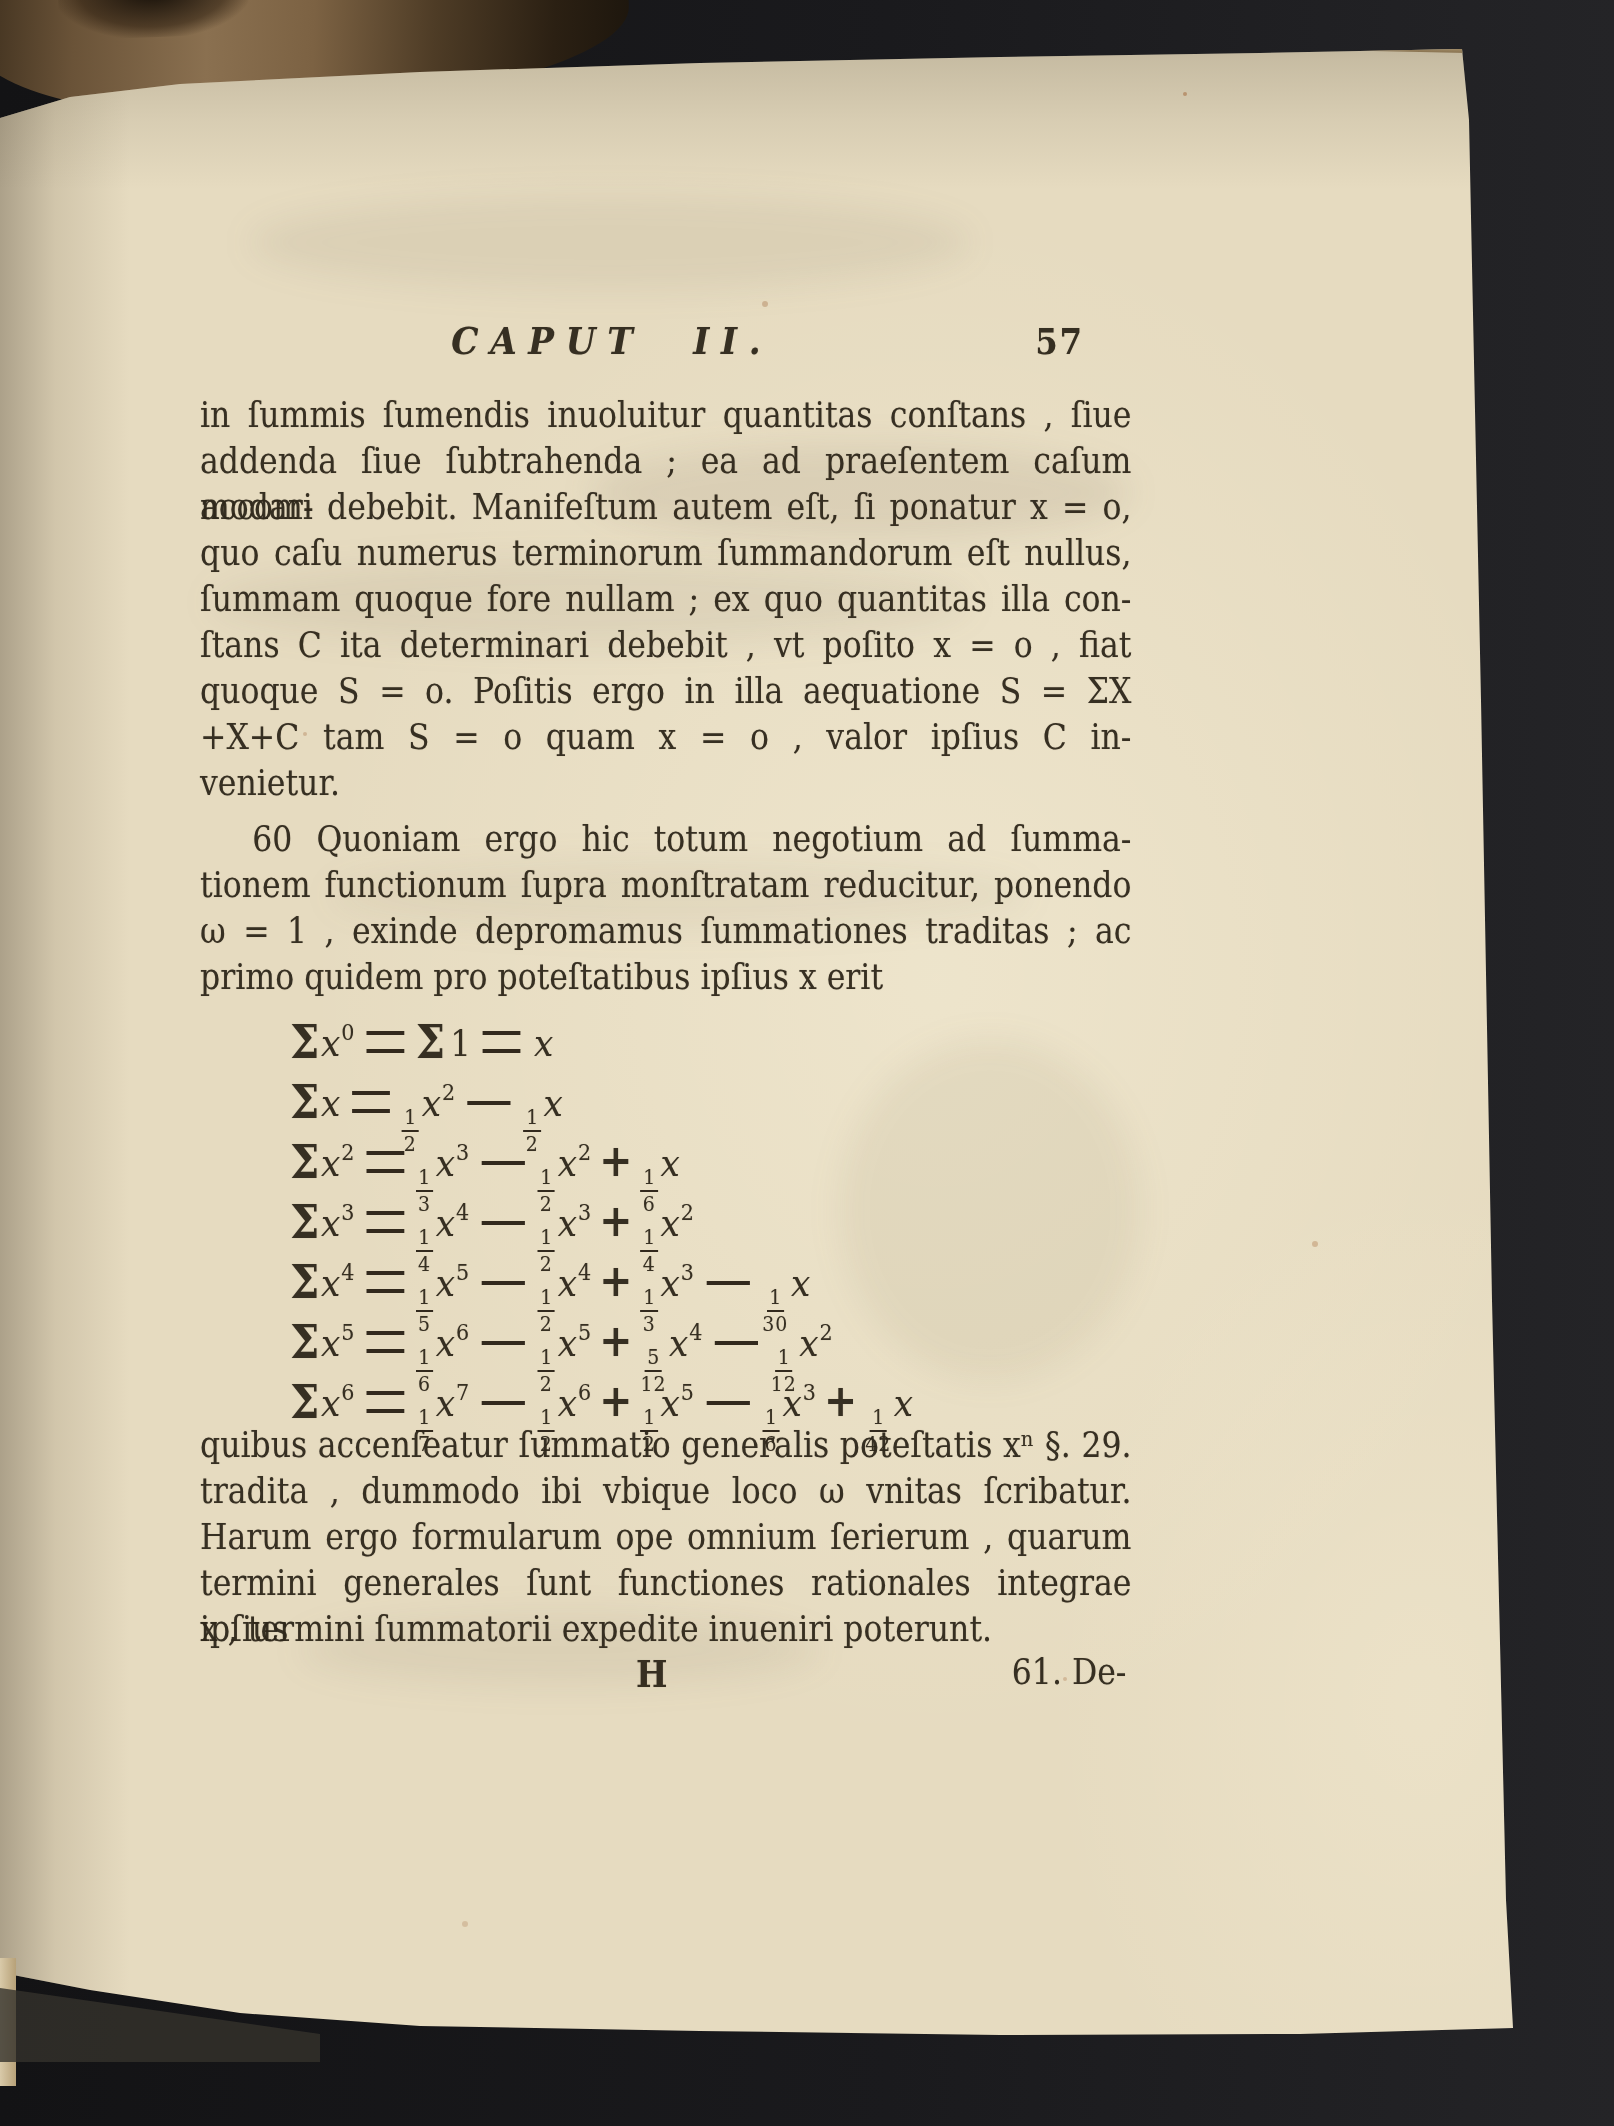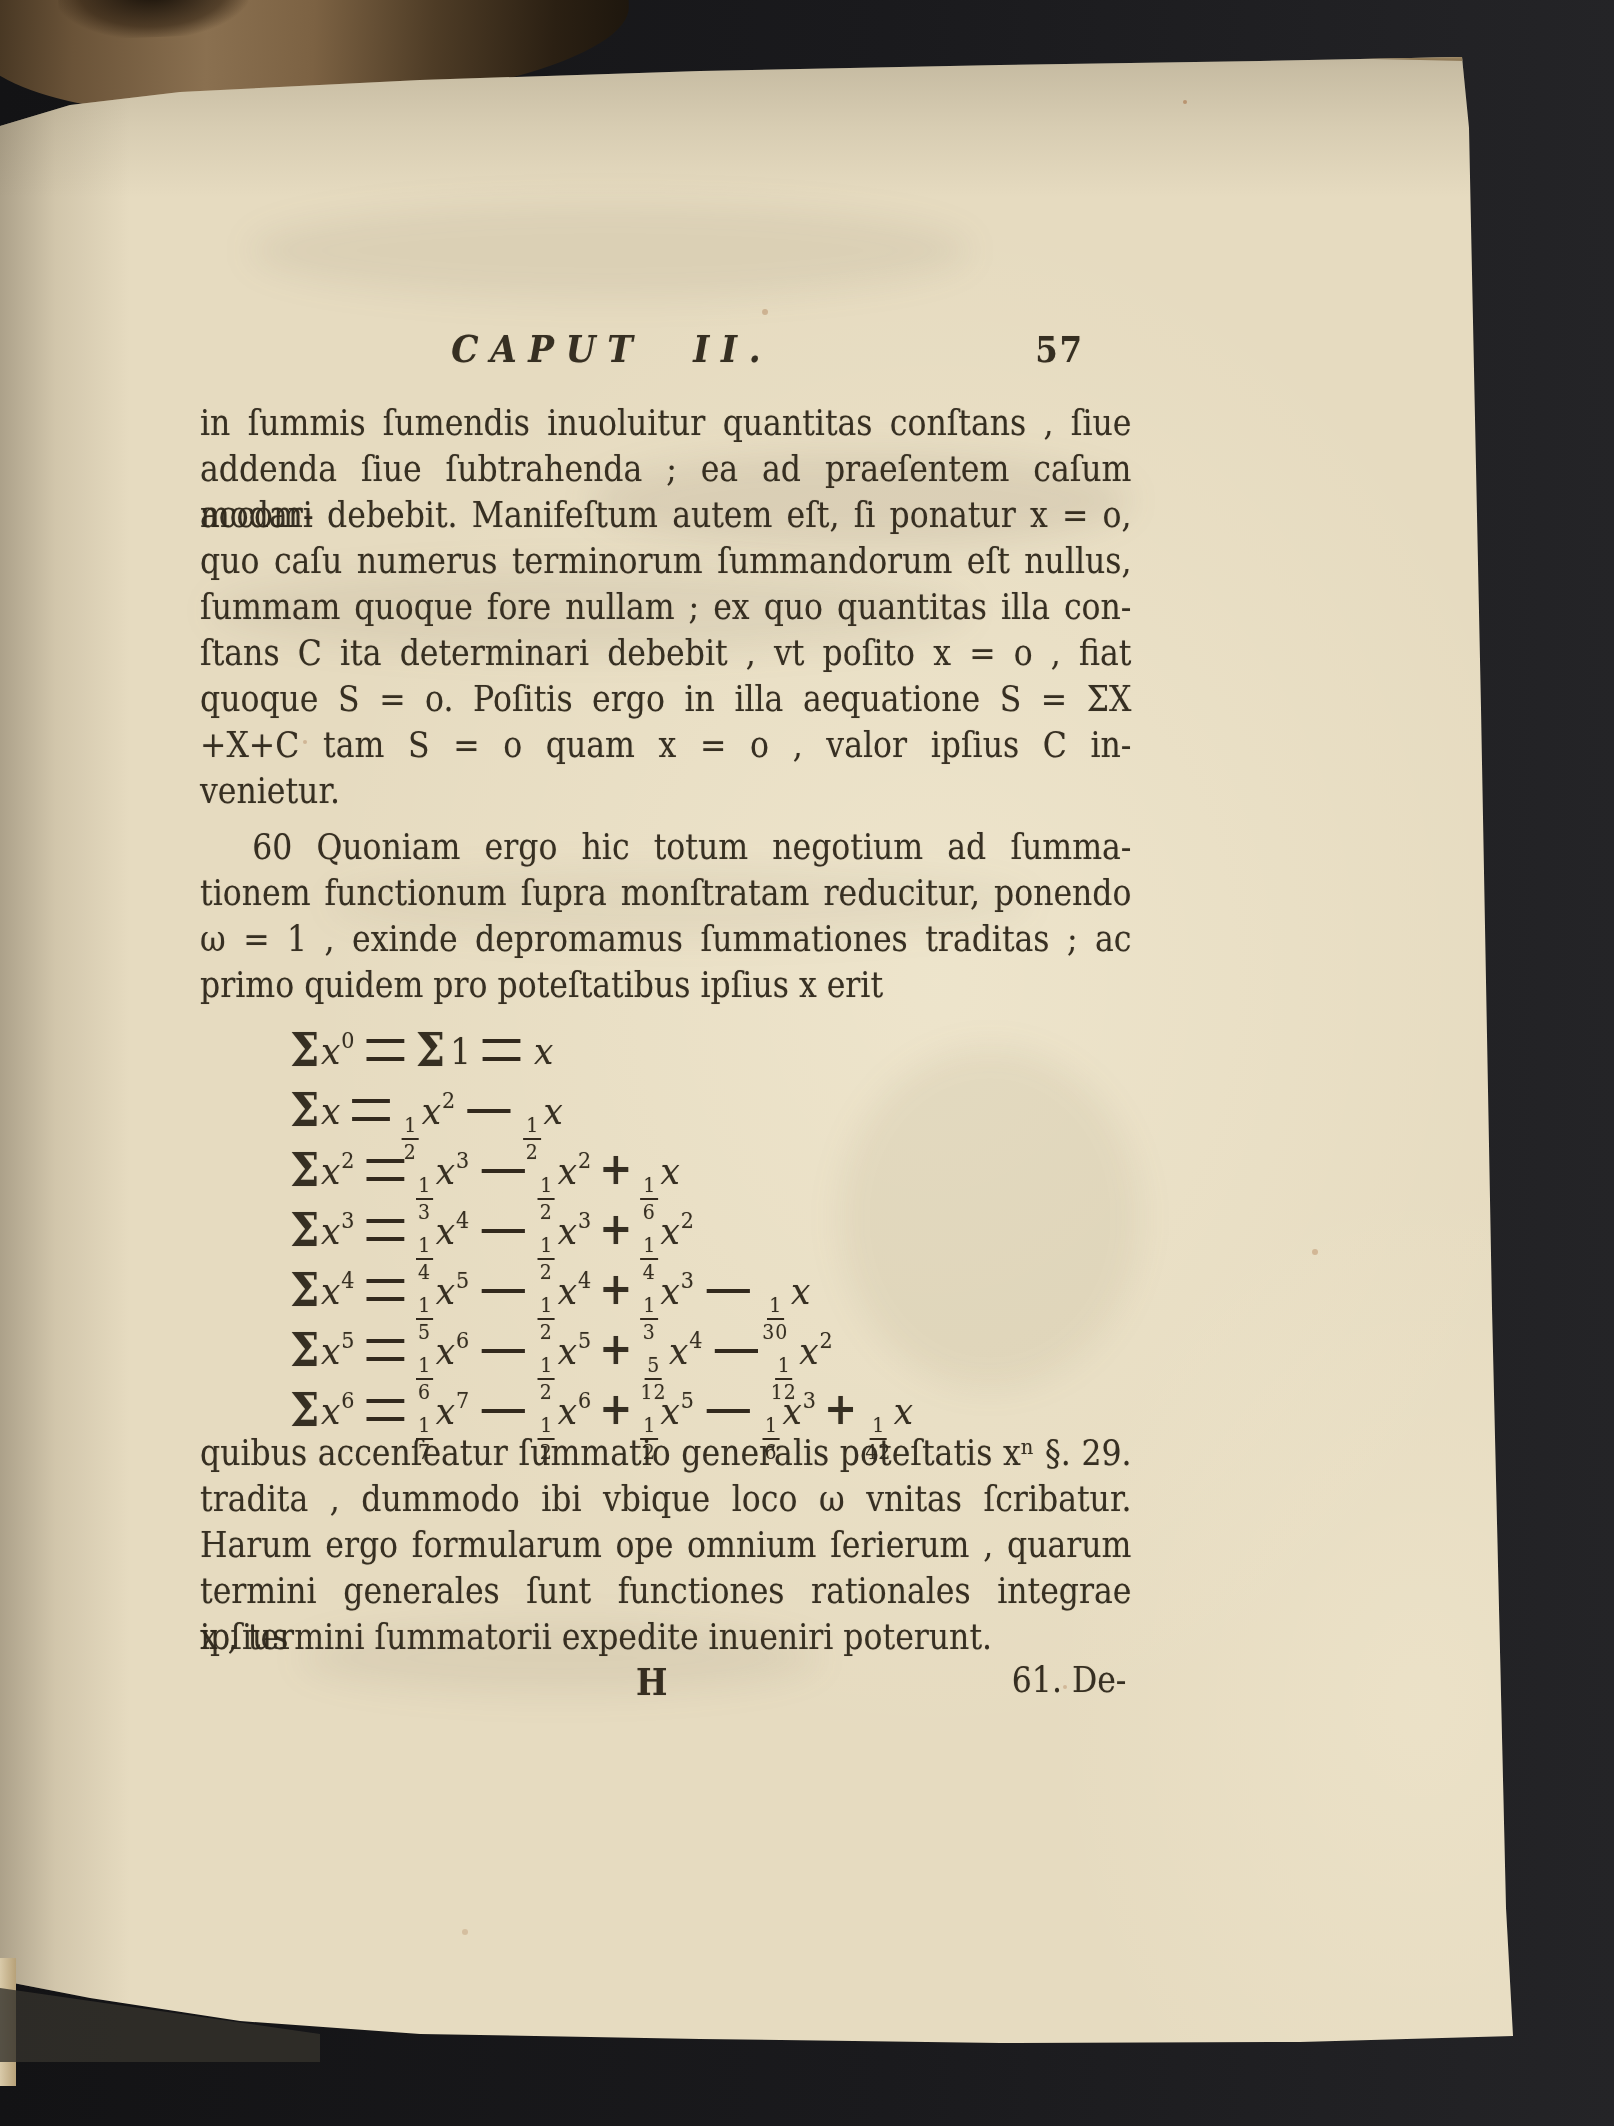--- a/index.html
+++ b/index.html
@@ -30,21 +30,20 @@
   }
 
   
   .sheet{
     position:absolute;inset:0;
     background:
       radial-gradient(ellipse 900px 1100px at 58% 46%,rgba(255,250,230,.30),transparent 70%),
       radial-gradient(ellipse 500px 700px at 88% 80%,rgba(255,248,226,.22),transparent 75%),
       var(--paper);
     clip-path:polygon(0px 118px,70px 97px,180px 84px,420px 72px,700px 63px,1000px 57px,1260px 53px,1462px 49px,1469px 120px,1481px 700px,1492px 1300px,1506px 1900px,1513px 2028px,1300px 2034px,1000px 2035px,700px 2031px,420px 2026px,240px 2013px,90px 1990px,8px 1974px,0px 1964px);
-    margin-top:8px;
   }
   .sheet::before{ 
     content:"";position:absolute;inset:0;pointer-events:none;
     background:
       linear-gradient(180deg,rgba(70,60,45,.38) 0px,rgba(90,80,60,.22) 60px,rgba(90,80,60,.10) 120px,transparent 190px),
       linear-gradient(90deg,rgba(60,48,32,.34) 0px,rgba(100,85,60,.16) 55px,transparent 130px),
       linear-gradient(270deg,rgba(90,70,45,.45) 0px,rgba(150,125,90,.22) 20px,transparent 62px),
       linear-gradient(0deg,rgba(120,100,70,.26) 0px,transparent 48px);
   }
   .top-edge-line{

